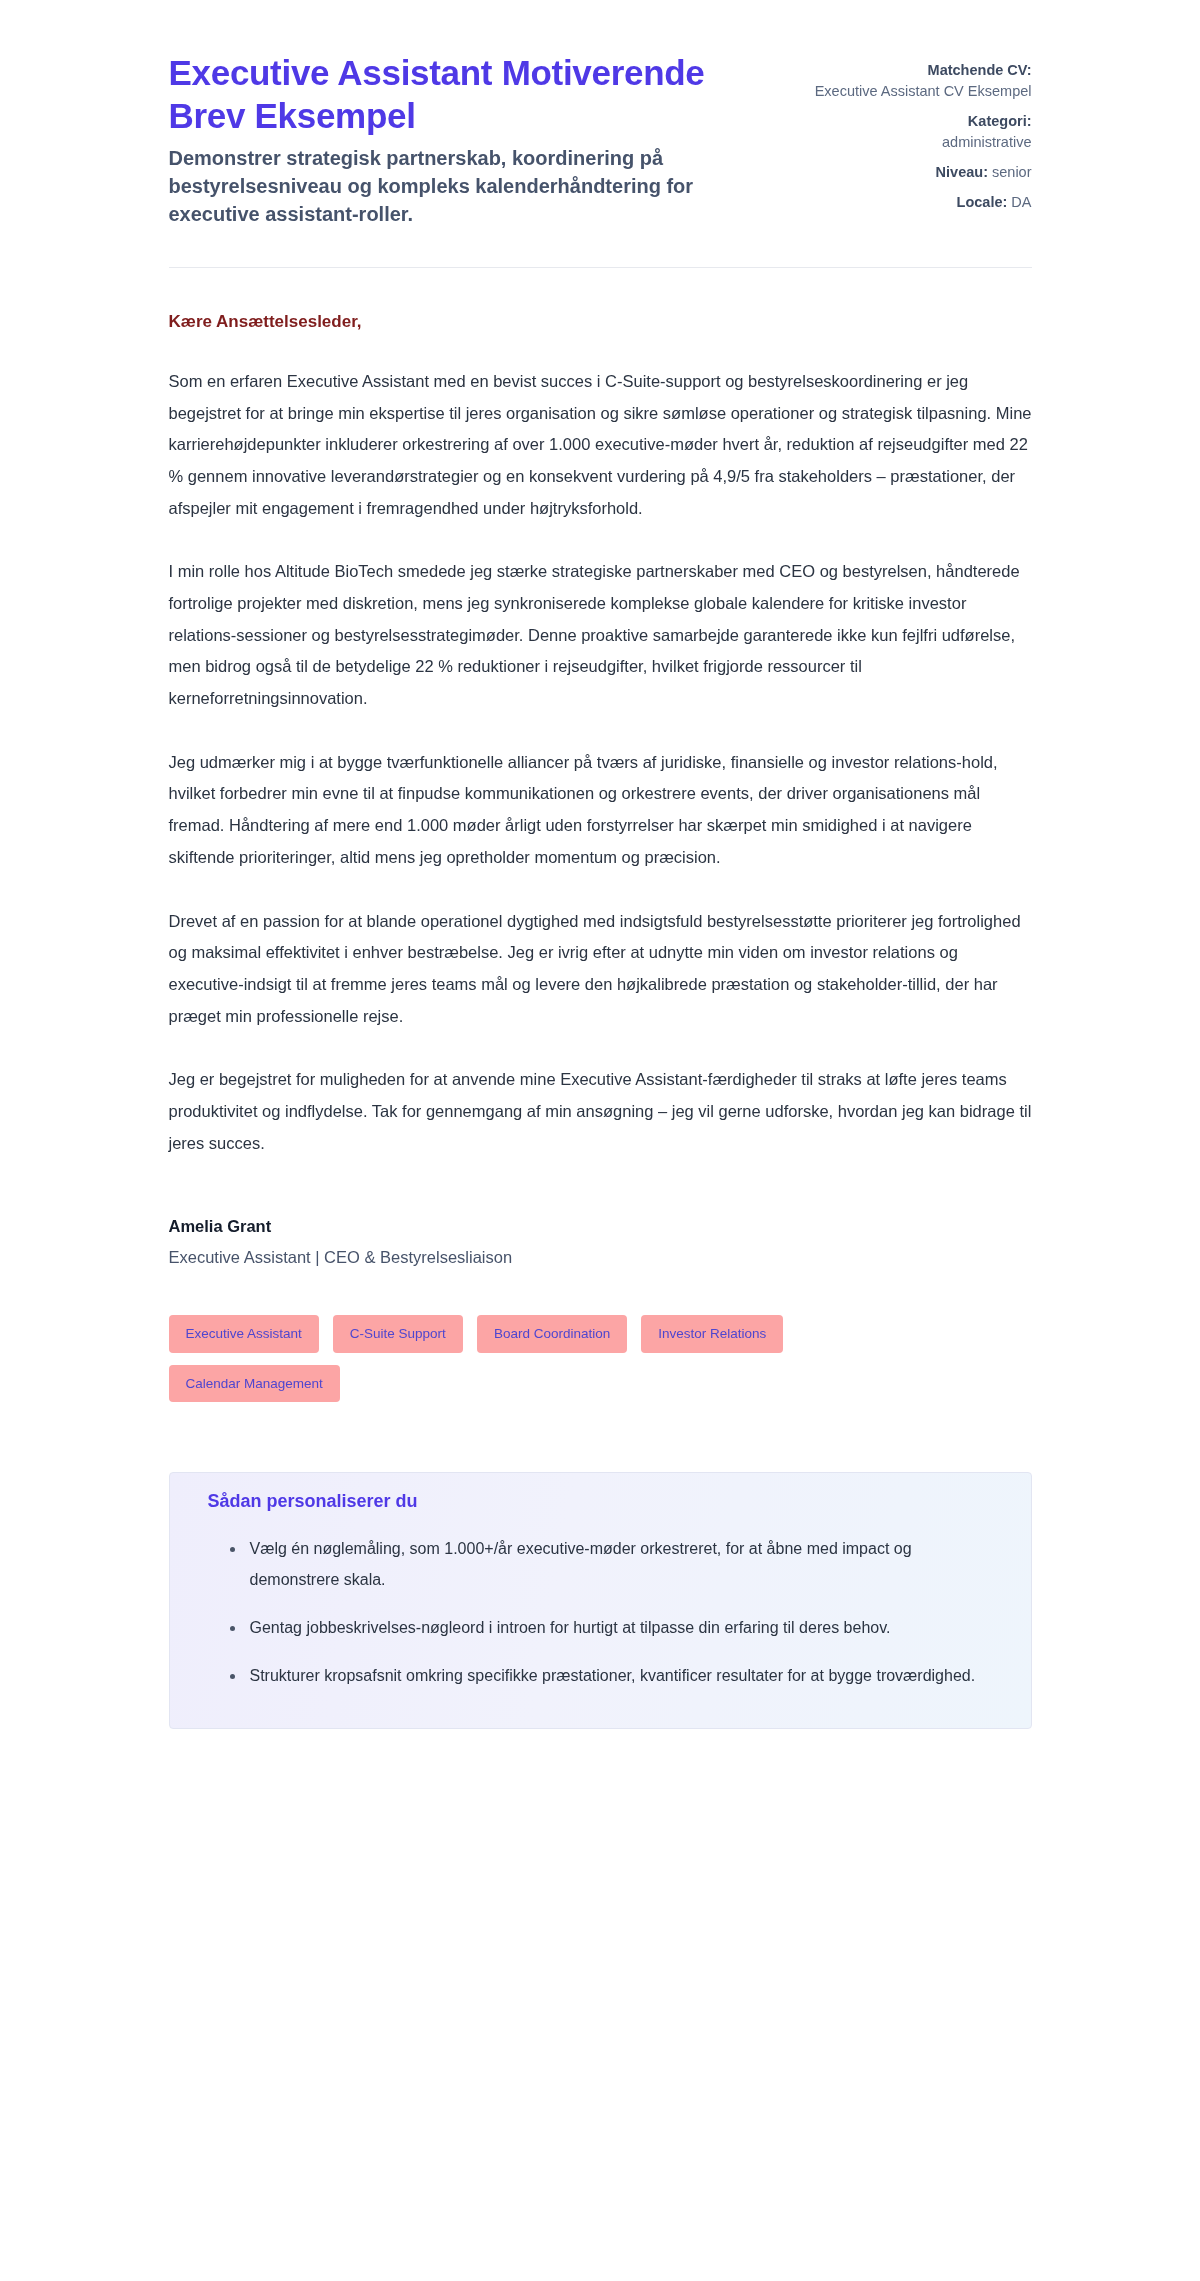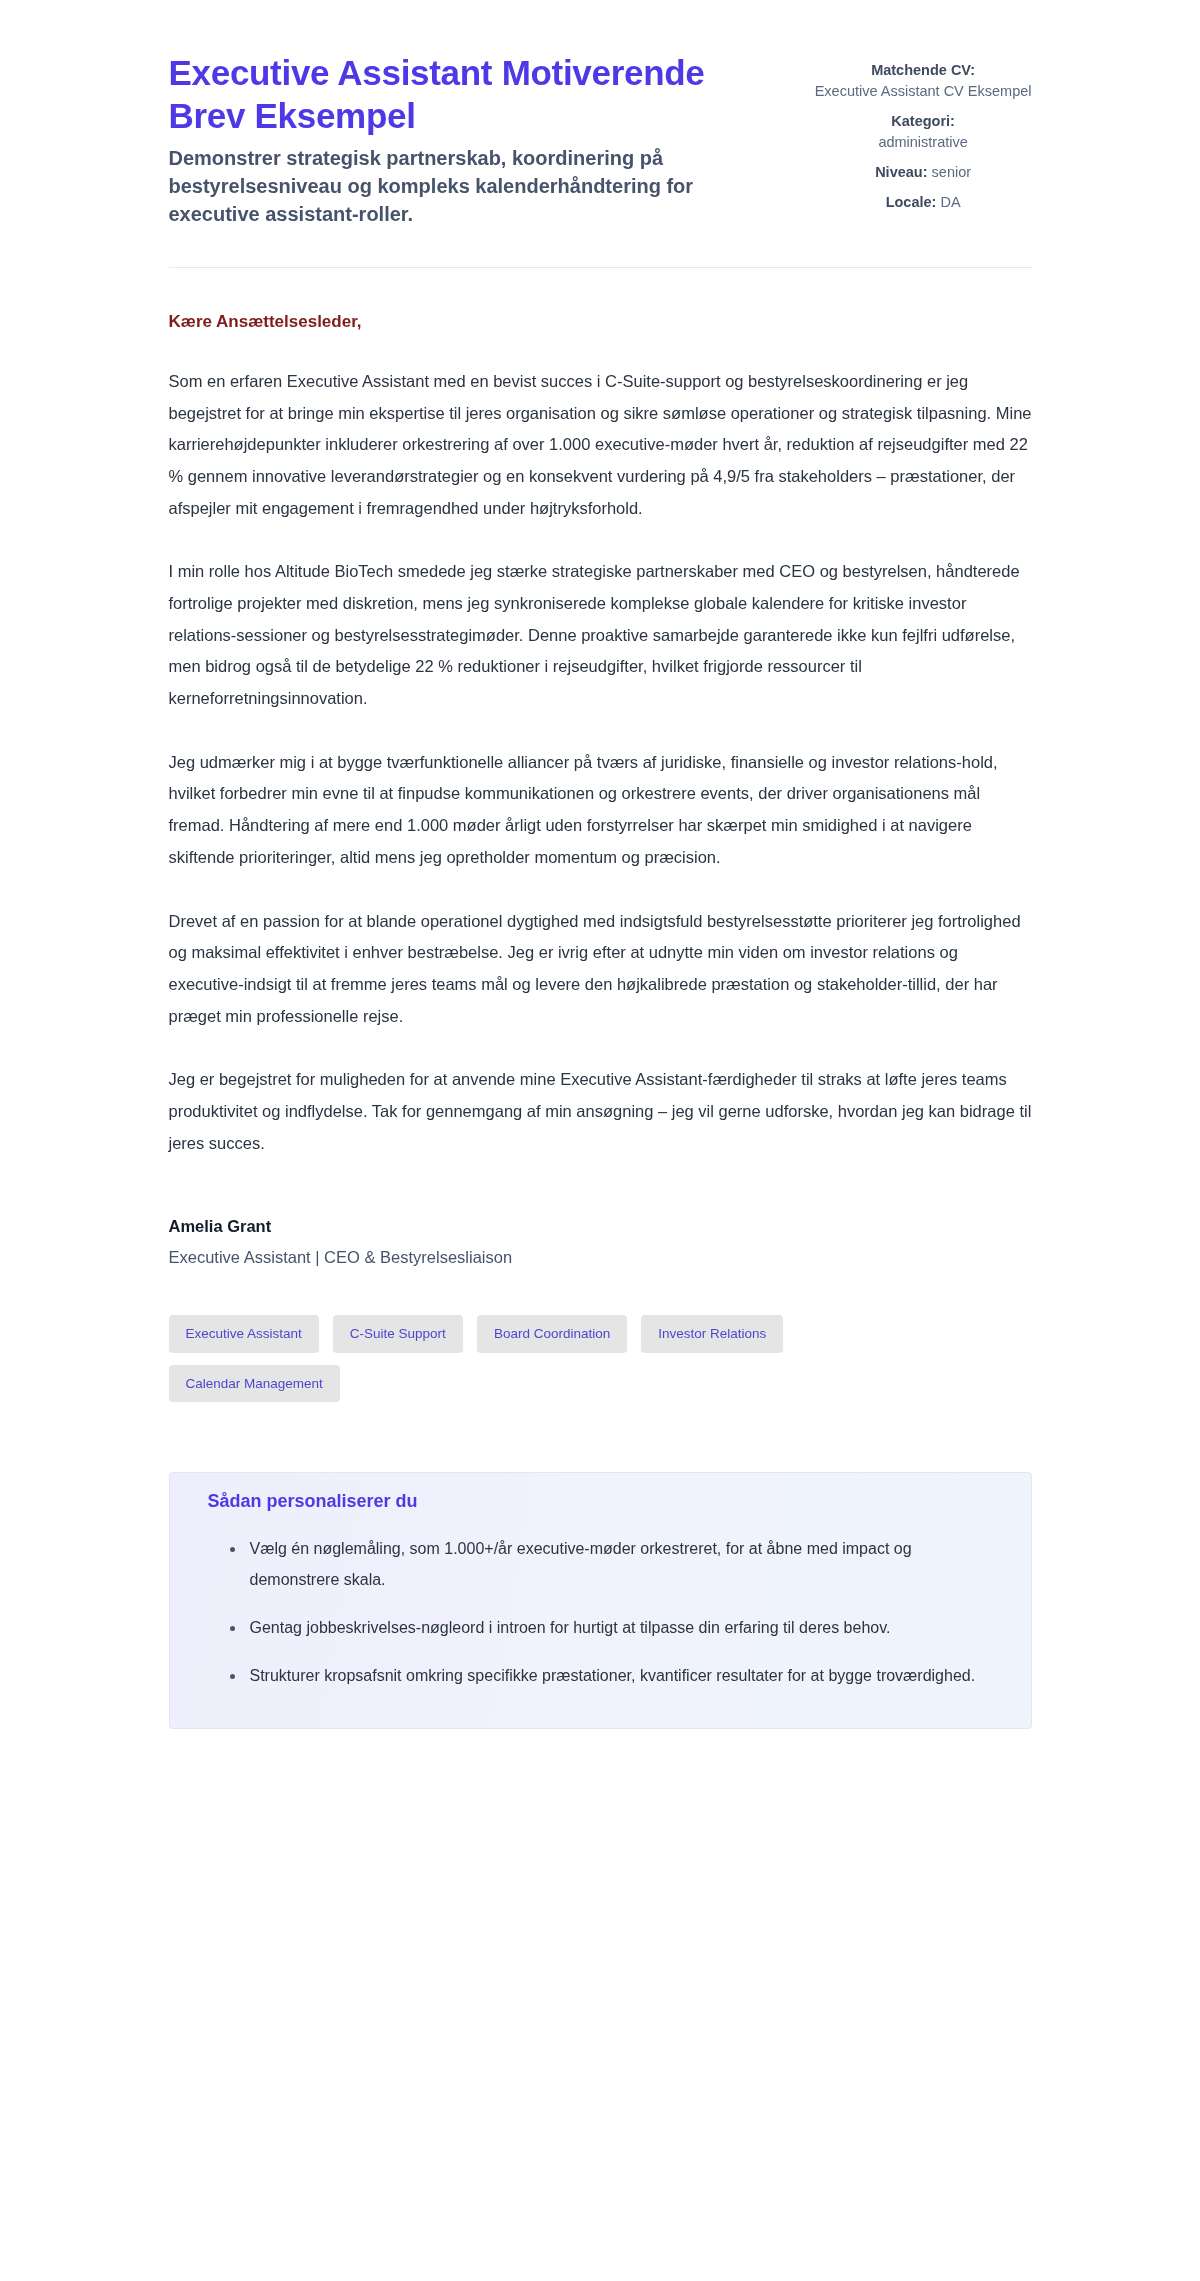--- a/index.html
+++ b/index.html
@@ -47,21 +47,21 @@
     margin: 8px 0 0 0;
     font-size: 20px;
     line-height: 1.38;
     font-weight: 700;
     color: #46536b;
     max-width: 690px;
   }
 
   .header-meta {
     flex: 0 0 auto;
-    text-align: center;
+    text-align: right;
     padding-top: 8px;
     min-width: 210px;
   }
   .meta-row {
     font-size: 14.5px;
     line-height: 1.45;
     color: #5c6980;
     margin-bottom: 9px;
   }
   .meta-row:last-child { margin-bottom: 16px; }
@@ -115,21 +115,21 @@
 
   
   .tags {
     margin-top: 48px;
     display: flex;
     flex-wrap: wrap;
     gap: 12px 14px;
     max-width: 790px;
   }
   .tag {
-    background: #e5e5e5;
+    background: #fca5a5;
     color: #4f46cf;
     font-size: 13.5px;
     line-height: 1;
     padding: 12px 17px;
     border-radius: 4px;
     white-space: nowrap;
   }
 
   
   .callout {

